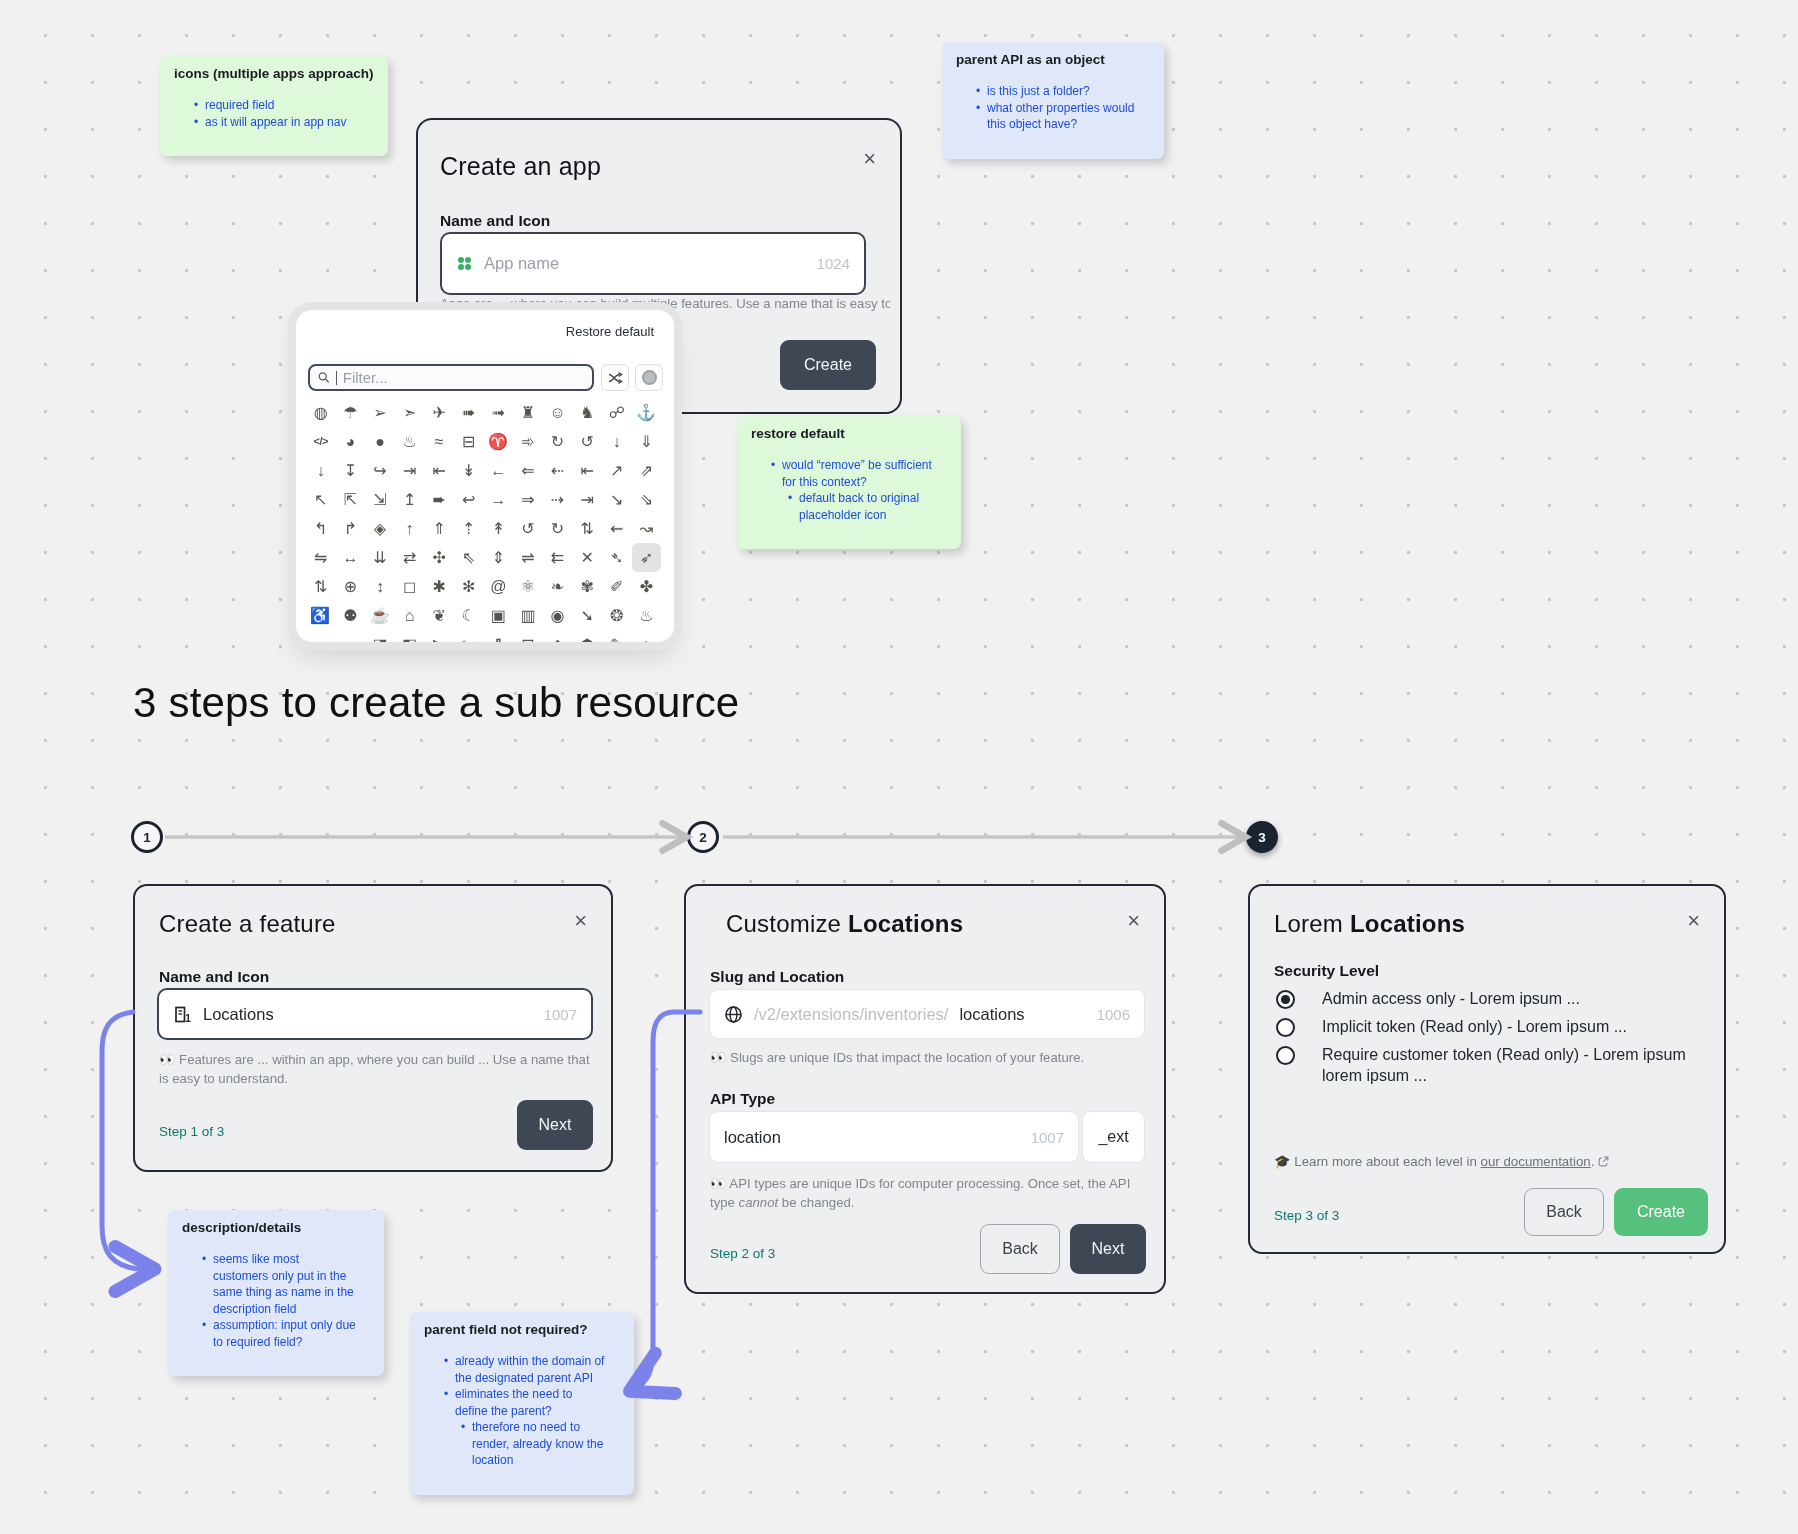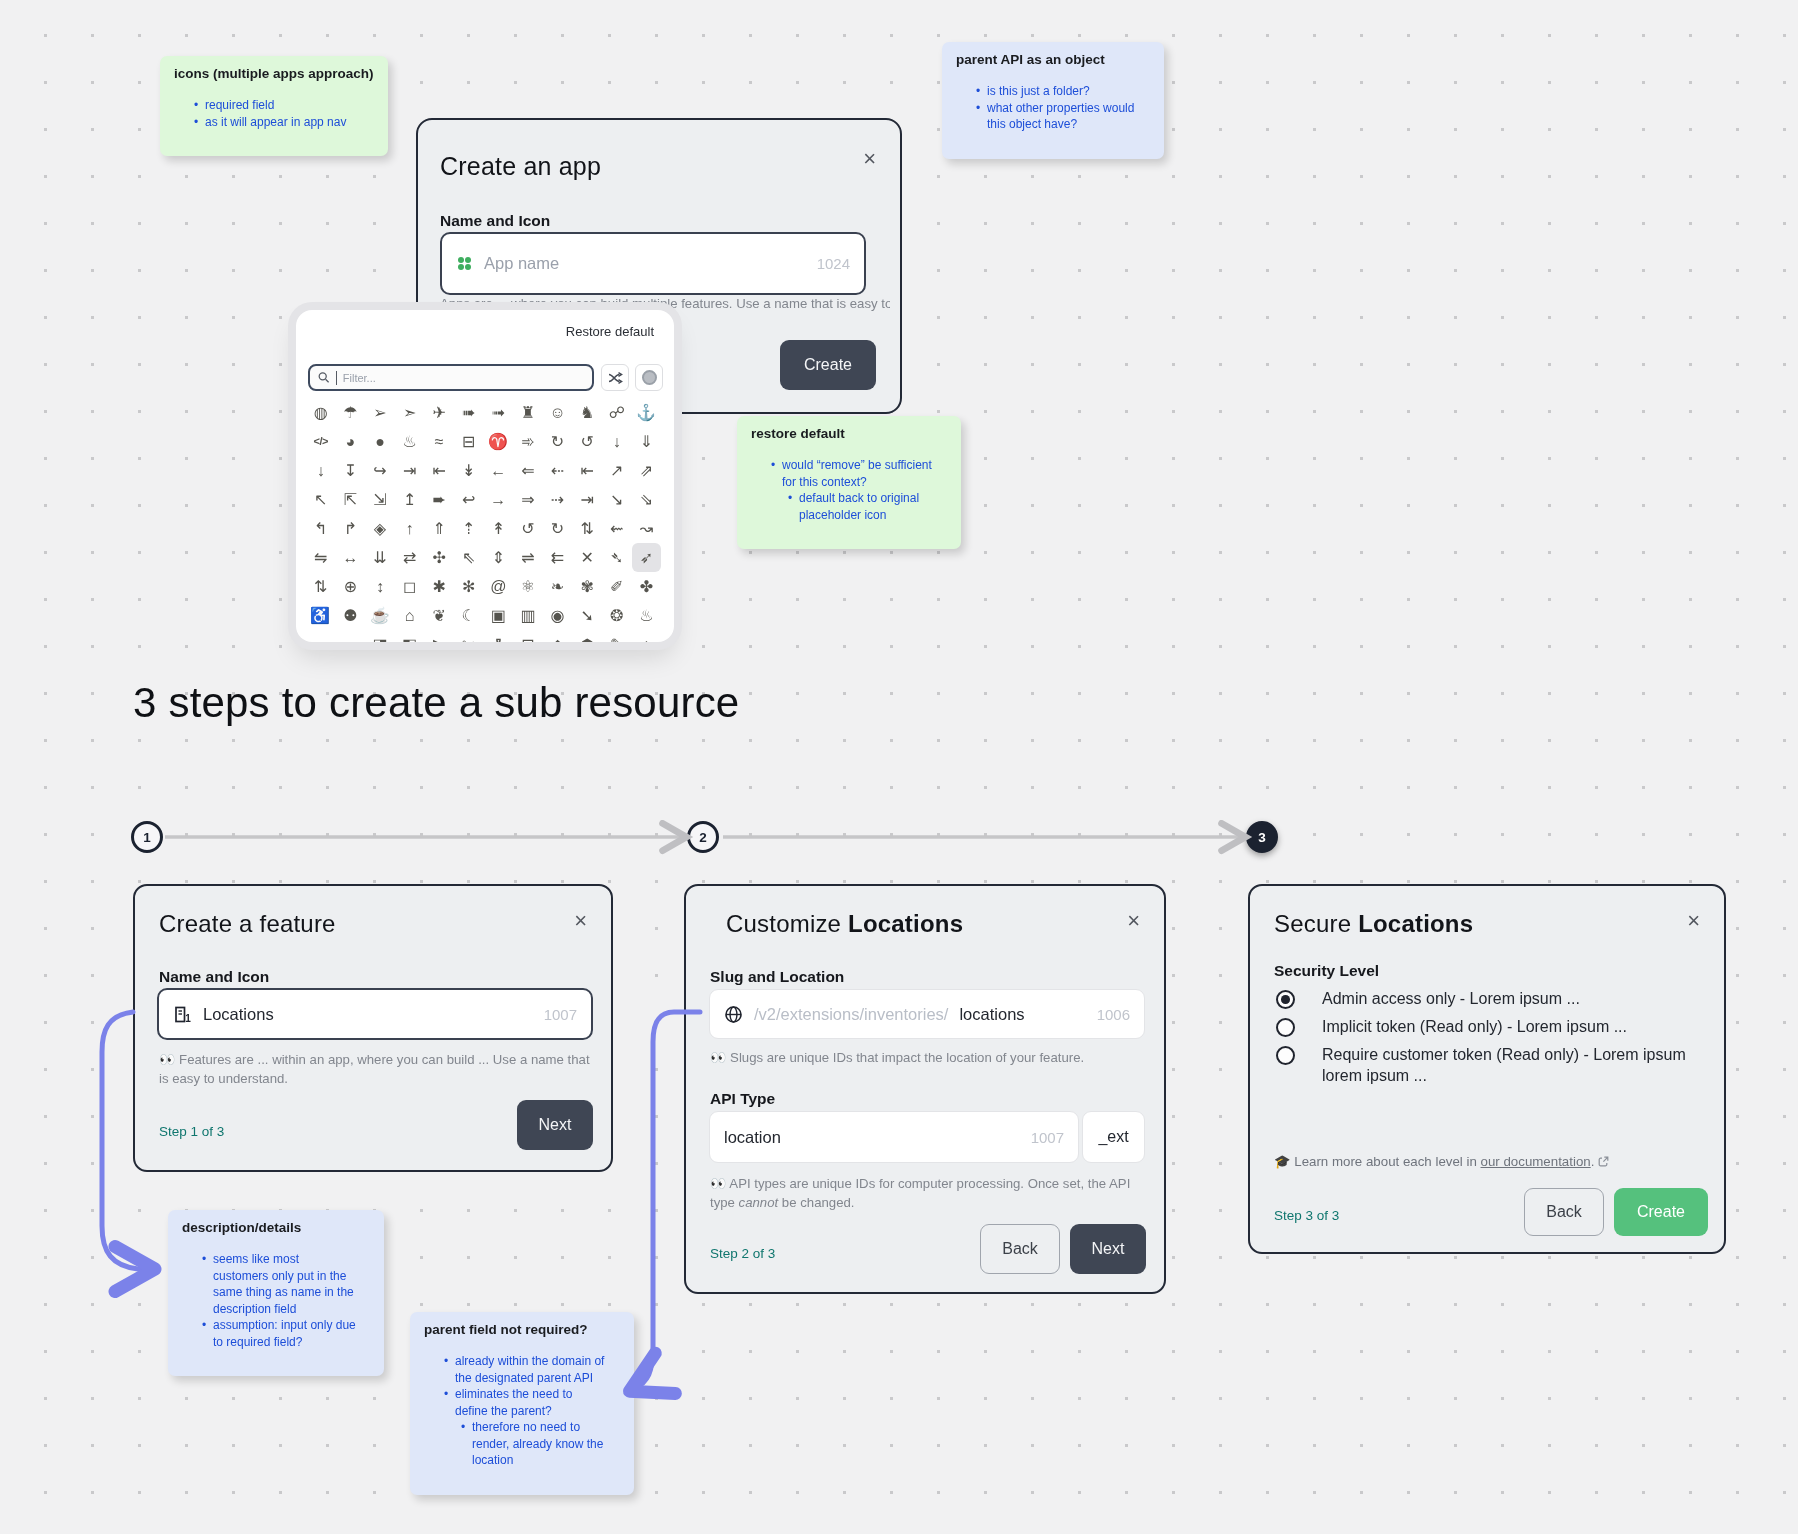--- a/index.html
+++ b/index.html
@@ -38,21 +38,21 @@
   .step-label{font-size:13.5px;color:#0f766e;}
   .btn{border-radius:9px;display:flex;align-items:center;justify-content:center;font-size:16px;box-sizing:border-box;}
   .btn-dark{background:#3f4654;color:#f4f5f7;}
   .btn-outline{background:transparent;border:1.5px solid #a0a5ad;color:#3c4149;}
   .btn-green{background:#55c17d;color:#fff;}
 
   
   .picker{background:#fff;border-radius:16px;box-shadow:0 0 0 8px #e4e4e7,0 14px 26px rgba(0,0,0,.13);overflow:hidden;z-index:20;box-sizing:border-box;}
   .picker-restore{font-size:13px;color:#2b2f36;}
   .filter-box{background:#fbfbfb;border:2px solid #3e4a5e;border-radius:8px;display:flex;align-items:center;gap:6px;box-sizing:border-box;padding:0 8px;}
-  .filter-box input{border:none;outline:none;background:transparent;font-family:inherit;font-size:11px;color:#23272f;width:100%;padding:0;}
+  .filter-box input{border:none;outline:none;background:transparent;font-family:inherit;font-size:15px;color:#23272f;width:100%;padding:0;}
   .filter-box input::placeholder{color:#9aa0ab;}
   .caret{width:1px;height:14px;background:#555a63;flex:none;}
   .mini-btn{width:28px;height:27px;border:1px solid #dddee1;border-radius:6px;background:#fff;display:flex;align-items:center;justify-content:center;box-sizing:border-box;}
   .dot-circle{width:15px;height:15px;border-radius:50%;background:#b9bdc3;border:2px solid #9aa0a8;box-sizing:border-box;}
   .icon-grid{display:grid;grid-template-columns:repeat(12,29.6px);grid-auto-rows:29px;}
   .icon-cell{display:flex;align-items:center;justify-content:center;font-size:16px;color:#55544e;line-height:1;}
   .icon-cell.code{font-size:11px;font-weight:700;letter-spacing:-.5px;}
   .icon-cell.sel{background:#e3e3e6;border-radius:6px;}
 
   
@@ -296,21 +296,21 @@
   <div class="abs input-soft" style="left:396px;top:225px;width:63px;height:52px;justify-content:center;padding:0;">
     <span style="font-size:16px;color:#23272f;">_ext</span>
   </div>
   <div class="abs helper" style="left:24px;top:288px;width:440px;"><span>👀 API types are unique IDs for computer processing. Once set, the API type </span><em>cannot</em><span> be changed.</span></div>
   <div class="abs step-label" style="left:24px;top:360px;">Step 2 of 3</div>
   <div class="abs btn btn-outline" style="left:294px;top:338px;width:80px;height:50px;">Back</div>
   <div class="abs btn btn-dark" style="left:384px;top:338px;width:76px;height:50px;">Next</div>
 </div>
 
 <div class="abs modal" style="left:1248px;top:884px;width:478px;height:370px;border-radius:14px;">
-  <div class="abs modal-title" style="left:24px;top:24px;font-size:24px;"><span>Secure </span><b>Locations</b></div>
+  <div class="abs modal-title" style="left:24px;top:24px;font-size:24px;"><span>Lorem </span><b>Locations</b></div>
   <span class="abs x-close" style="right:24px;top:24px;">×</span>
   <div class="abs field-label" style="left:24px;top:76px;">Security Level</div>
   <div class="abs" style="left:26px;top:102px;width:430px;display:flex;flex-direction:column;gap:7px;">
     <div class="radio-row">
       <span class="radio on"></span>
       <span class="radio-label">Admin access only - Lorem ipsum ...</span>
     </div>
     <div class="radio-row">
       <span class="radio"></span>
       <span class="radio-label">Implicit token (Read only) - Lorem ipsum ...</span>

